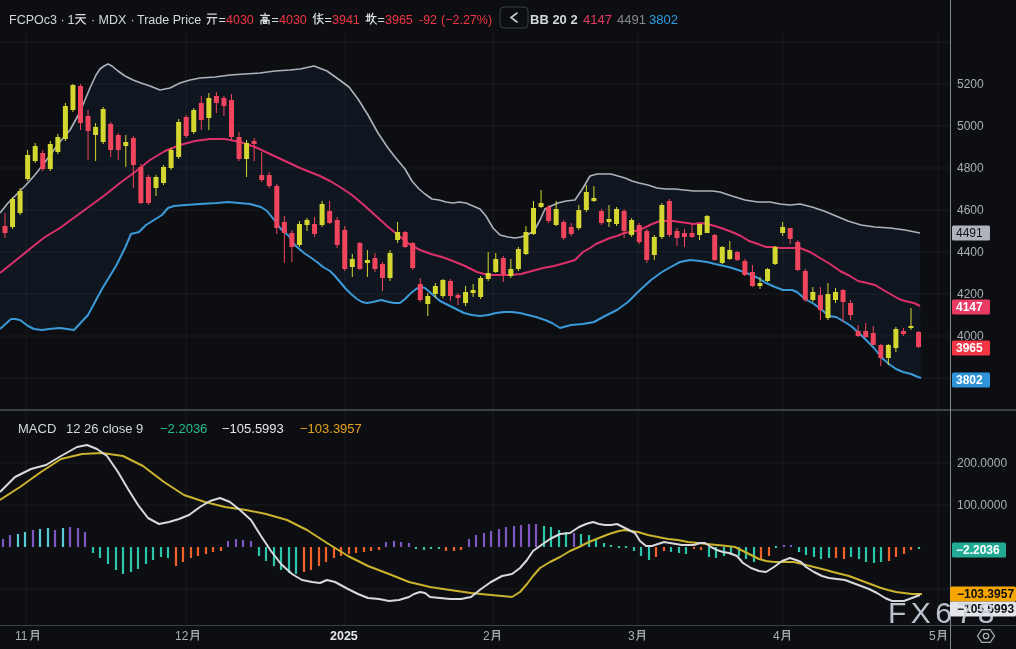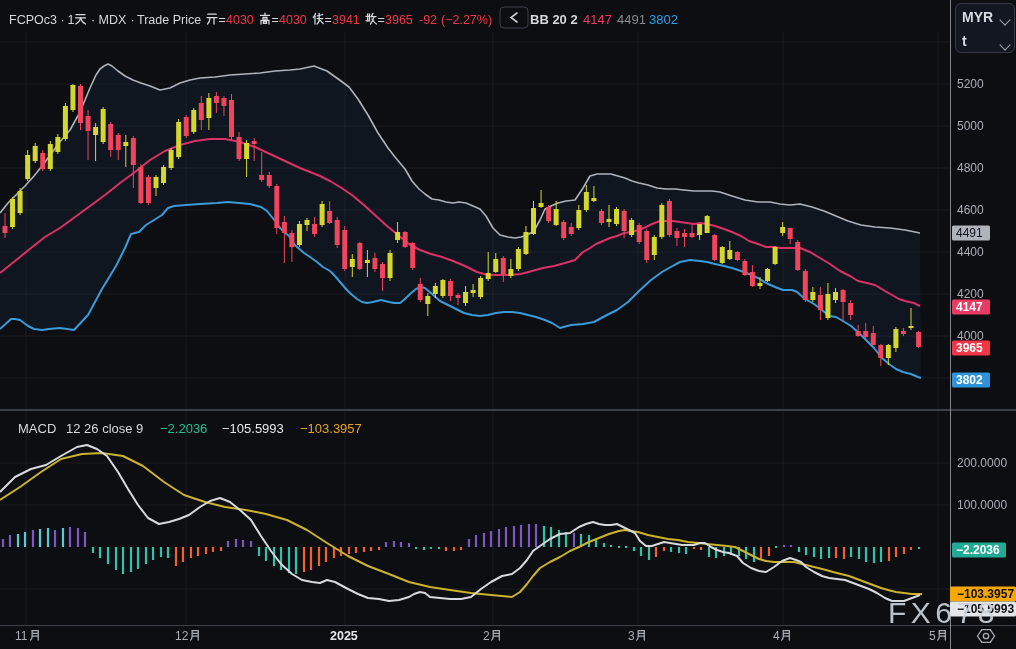--- a/index.html
+++ b/index.html
@@ -539,18 +539,12 @@
 <text x="385" y="24" font-size="12.5" fill="#f23645" font-weight="normal">3965</text>
 <text x="419" y="24" font-size="12.5" fill="#f23645" font-weight="normal">-92</text>
 <text x="441" y="24" font-size="12.5" fill="#f23645" font-weight="normal">(−2.27%)</text>
 <rect x="500" y="7" width="28" height="21" rx="4" fill="none" stroke="#3a3e48"></rect>
 <path d="M517,13 L511,17.5 L517,22" stroke="#c6cad1" stroke-width="1.6" fill="none" stroke-linecap="round"></path>
 <text x="530" y="24" font-size="13" fill="#d4d7dc" font-weight="bold">BB 20 2</text>
 <text x="583" y="24" font-size="13" fill="#e93a63" font-weight="normal">4147</text>
 <text x="617" y="24" font-size="13" fill="#87898f" font-weight="normal">4491</text>
 <text x="649" y="24" font-size="13" fill="#2e9fe6" font-weight="normal">3802</text>
 </svg></div>
-<div class="curbox">
-  <span style="left:6px;top:5px">MYR</span>
-      <i class="chev" style="top:12px"></i>
-  <span style="left:6px;top:29px">t</span>
-      <i class="chev" style="top:37px"></i>
-</div>
 </div>
 </body></html>

